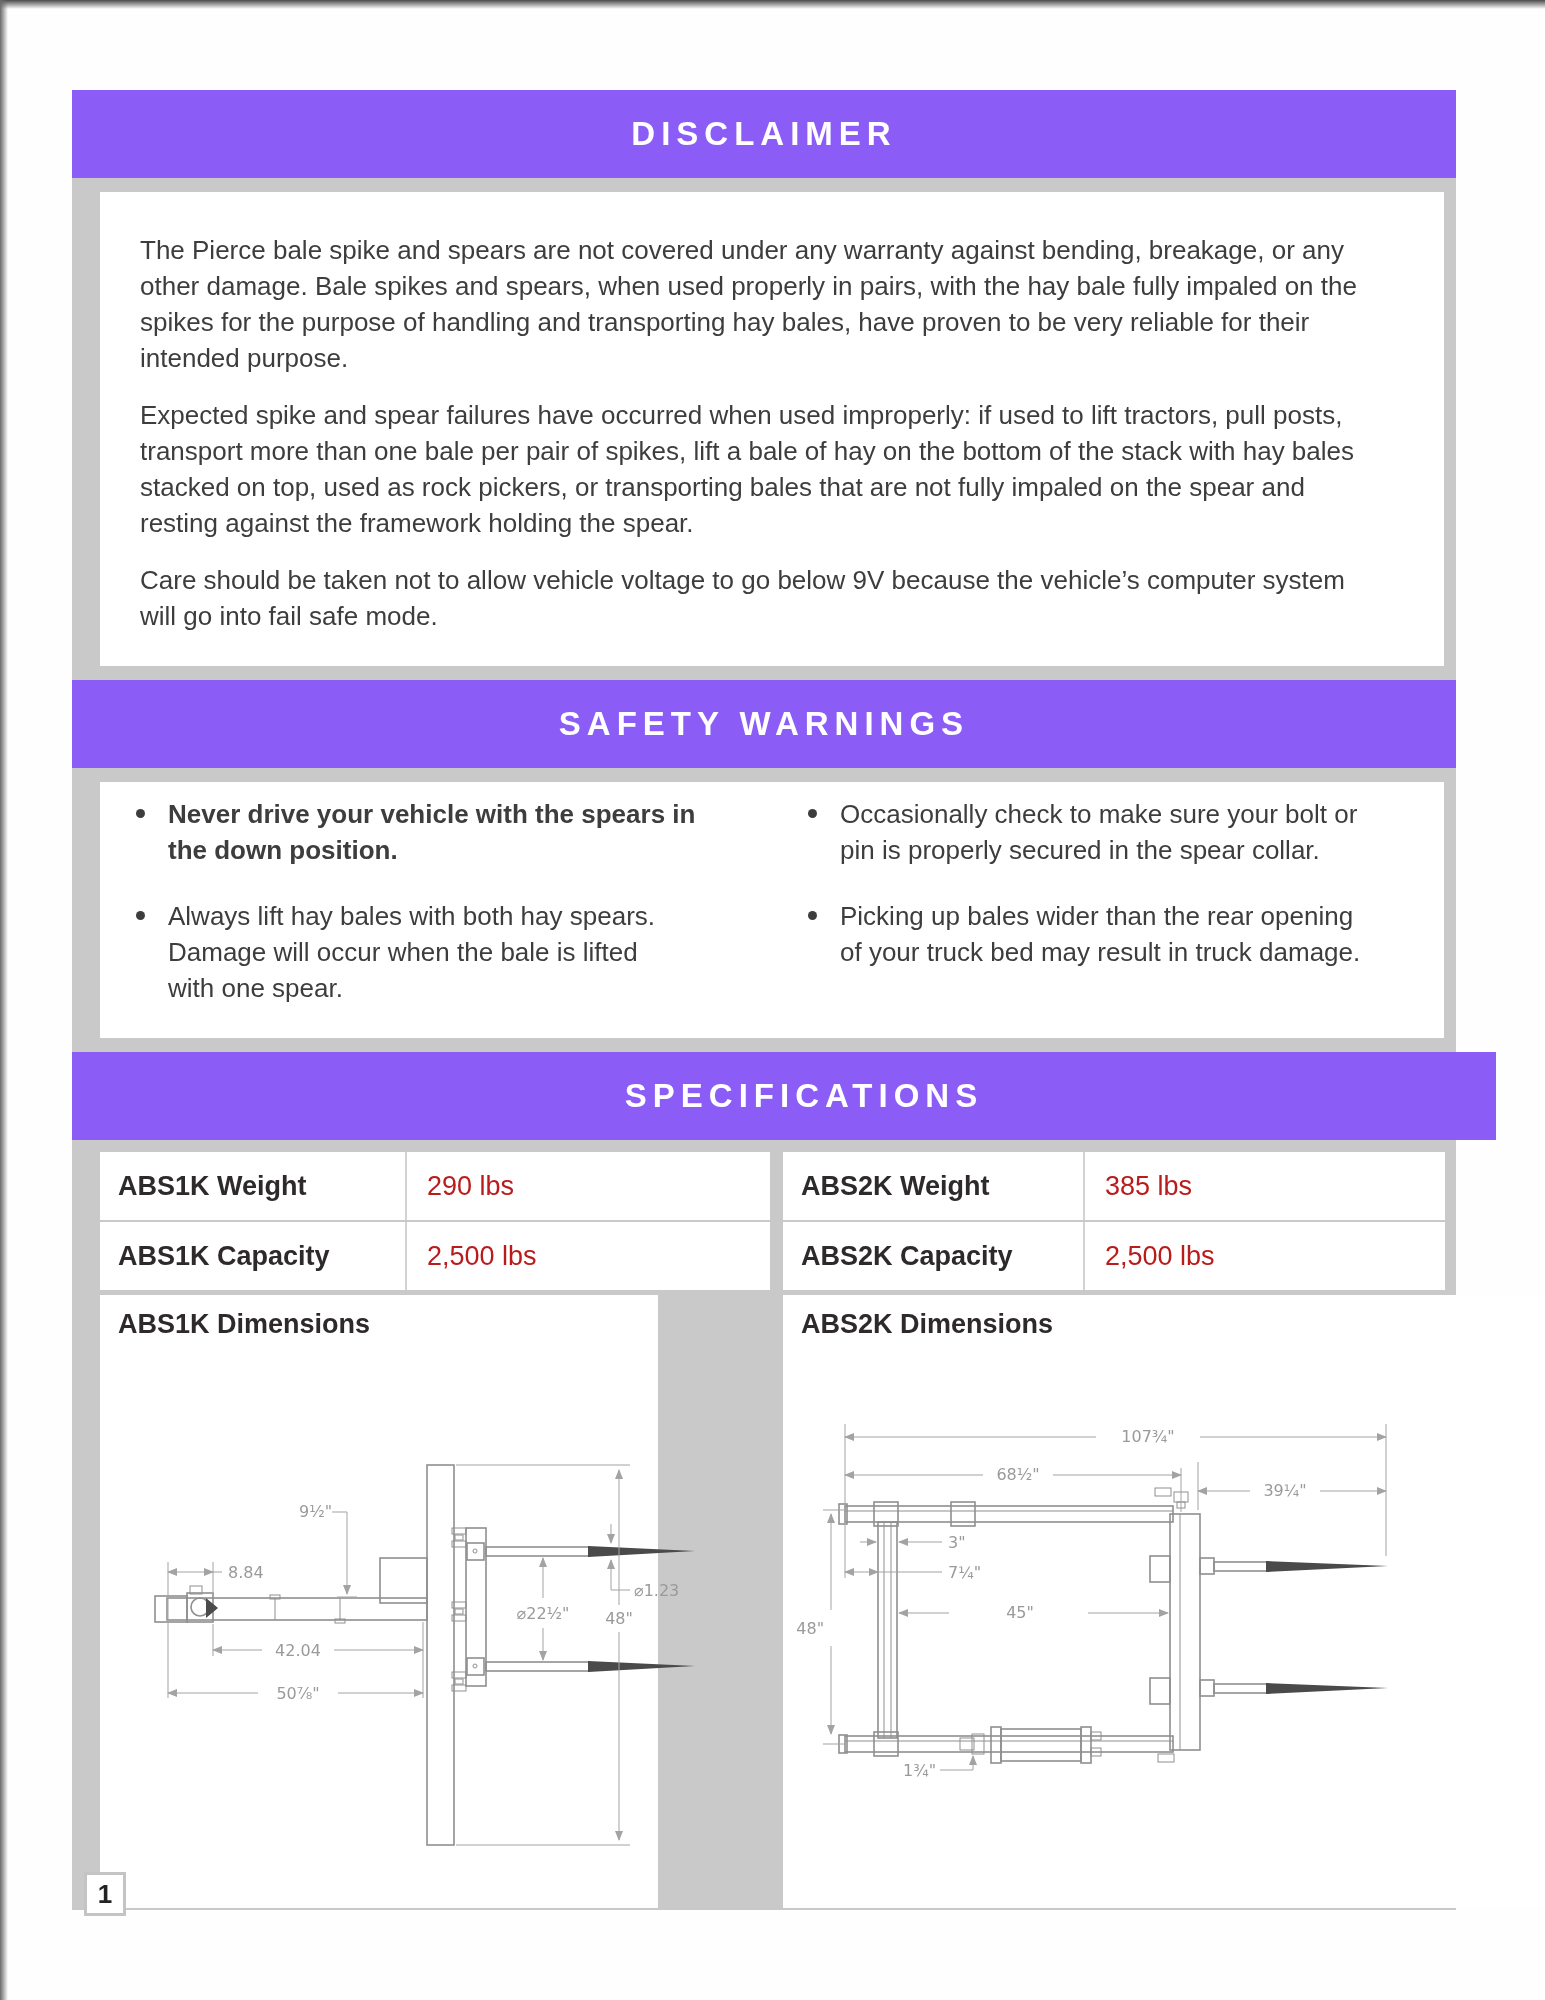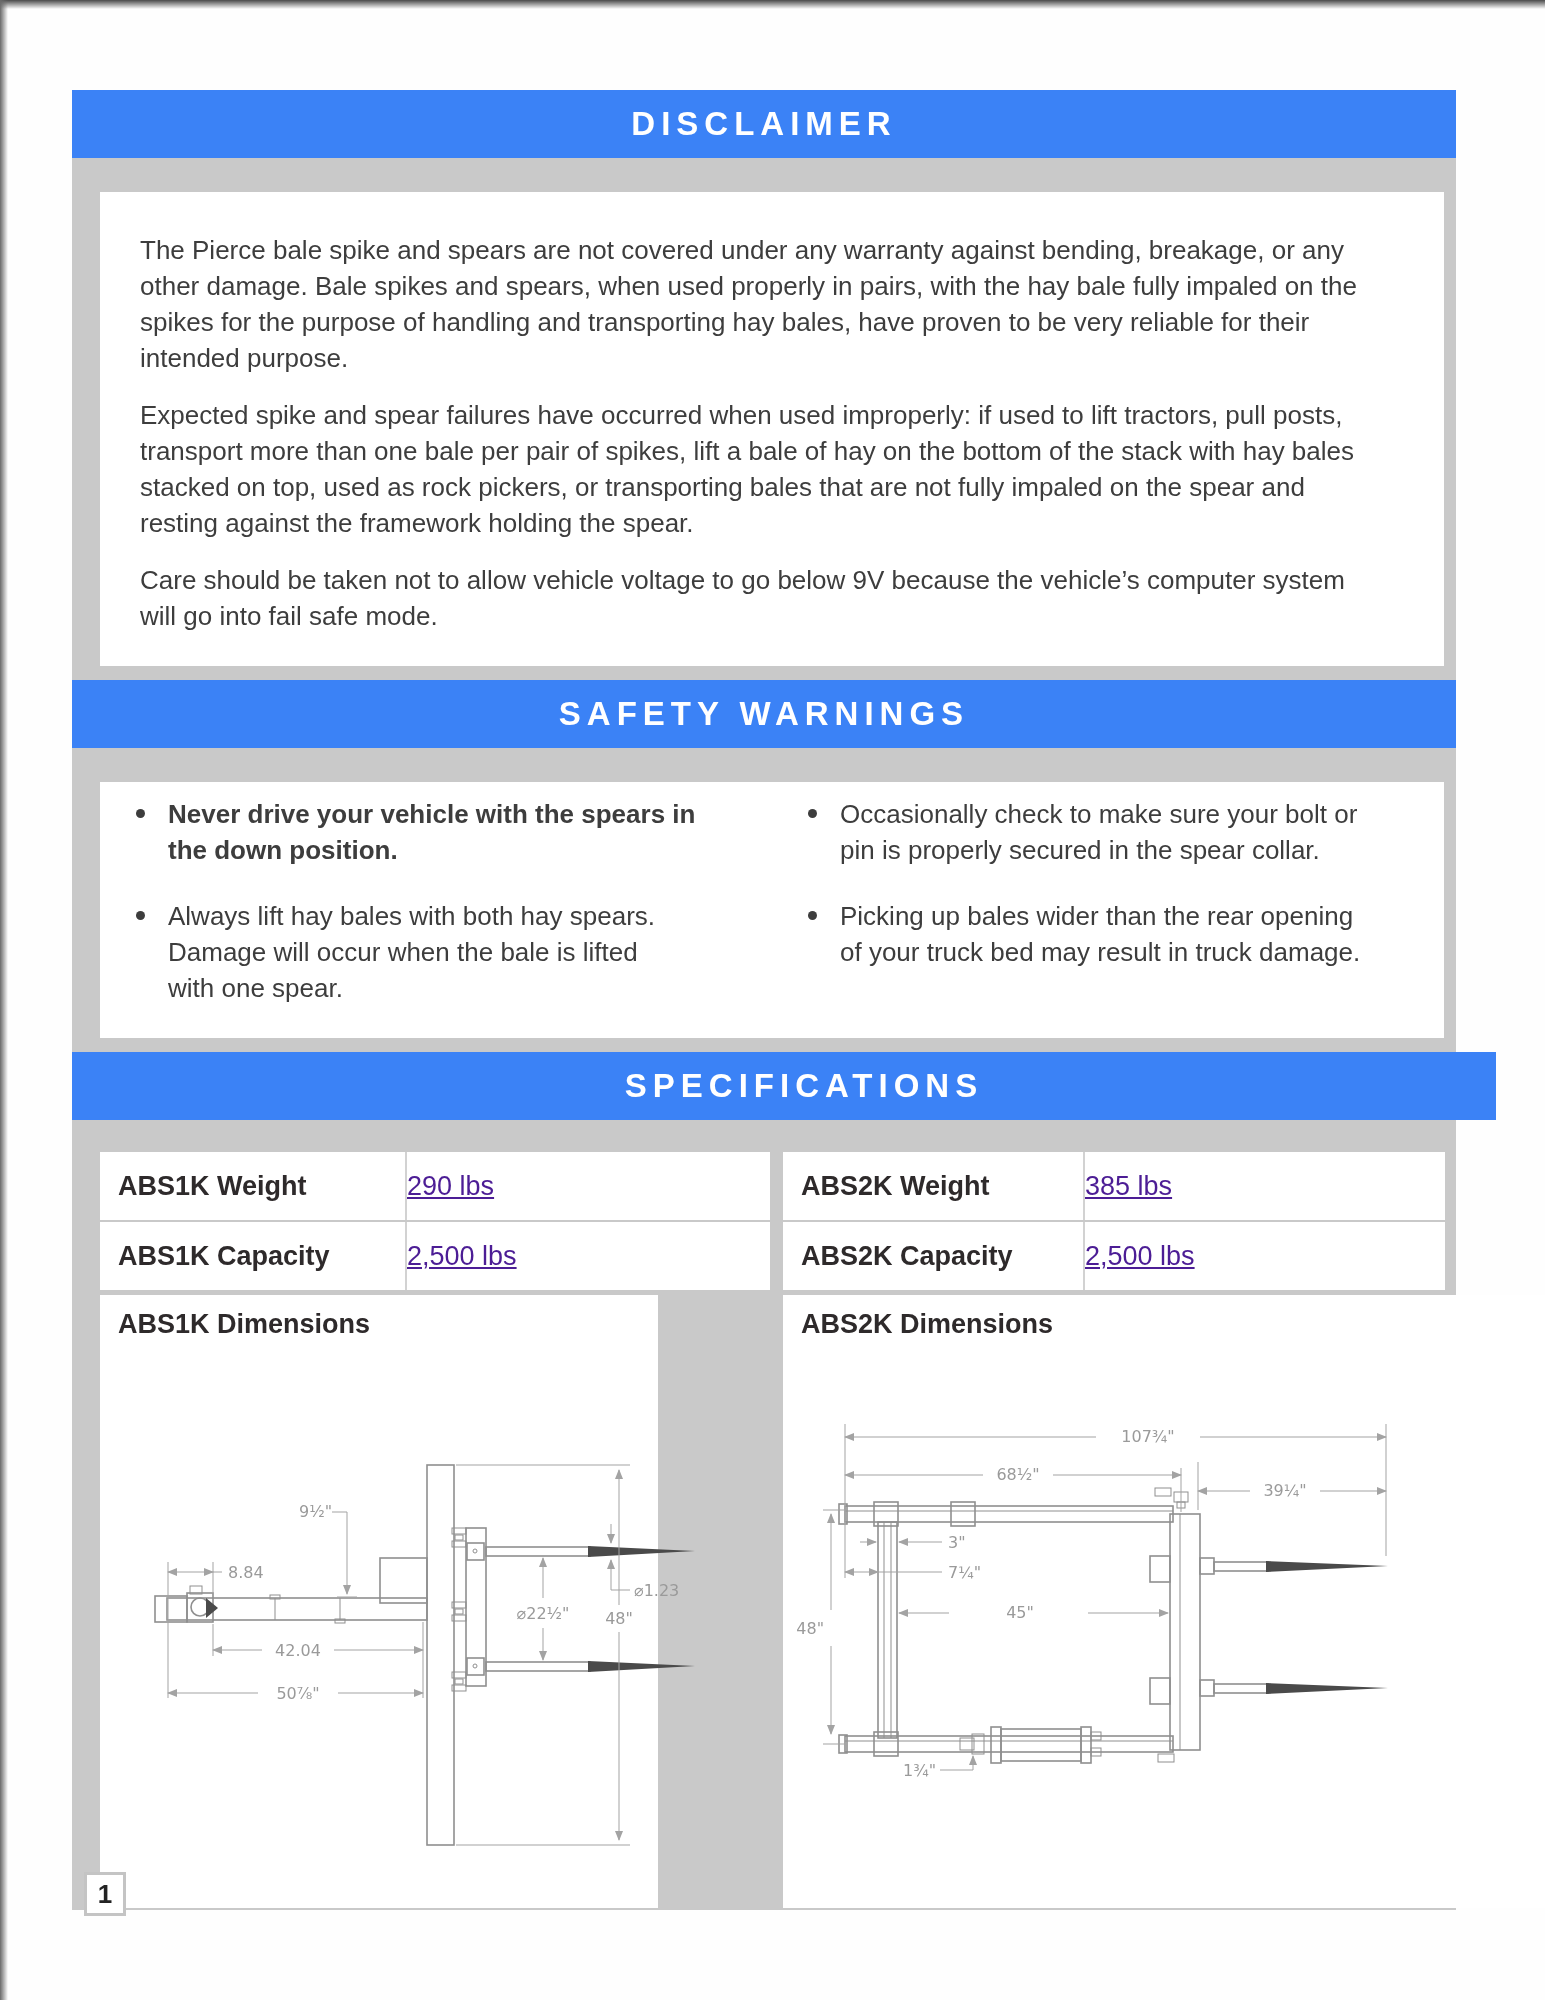--- a/index.html
+++ b/index.html
@@ -4,39 +4,39 @@
 <style>
   html,body{margin:0;padding:0;background:#ffffff;}
   .canvas{position:relative;width:1545px;height:2000px;background:#fefefe;overflow:hidden;
           font-family:"Liberation Sans", sans-serif;}
   
   .edge-top{position:absolute;left:0;top:0;width:1545px;height:9px;
             background:linear-gradient(to bottom,#4a4a4a,rgba(255,255,255,0));}
   .edge-left{position:absolute;left:0;top:0;width:8px;height:2000px;
              background:linear-gradient(to right,#6a6a6a,rgba(255,255,255,0));}
   .content-bg{position:absolute;left:72px;top:90px;width:1384px;height:1820px;background:#c9c9c9;}
-  .bar{position:absolute;left:72px;width:1384px;height:68px;background:#3b82f6;
+  .bar{position:absolute;left:72px;width:1384px;height:88px;background:#8b5cf6;
        color:#ffffff;display:flex;align-items:center;justify-content:center;}
   .bar-title{font-weight:bold;font-size:33px;letter-spacing:6px;}
   .para{margin:4px 0 21px 0;}
   .line{white-space:nowrap;font-size:26px;line-height:36px;color:#3d3d3d;}
   .disclaimer-body{position:absolute;left:100px;top:192px;width:1344px;height:474px;
                    background:#ffffff;box-sizing:border-box;padding:36px 20px 0 40px;}
   .safety-body{position:absolute;left:100px;top:782px;width:1344px;height:256px;background:#ffffff;}
   .bullet{position:absolute;}
   .bullet .dot{position:absolute;left:0;top:13px;width:9px;height:9px;border-radius:50%;background:#3d3d3d;}
   .bullet .bl{margin-left:32px;}
   
   .spec-table{position:absolute;top:1152px;}
   .spec-row{display:flex;height:68px;background:#ffffff;border-bottom:2px solid #c9c9c9;}
   .spec-row:last-child{border-bottom:none;}
   .spec-label{display:flex;align-items:center;box-sizing:border-box;padding-left:18px;
               font-weight:bold;font-size:27px;color:#2e2a2b;border-right:2px solid #d2d2d2;}
-  .spec-value{display:flex;align-items:center;box-sizing:border-box;
-              font-size:27px;color:#4c1d95;text-decoration:underline;}
+  .spec-value{display:flex;align-items:center;box-sizing:border-box;padding-left:20px;
+              font-size:27px;color:#b91c1c;}
   .left-table{left:100px;width:670px;}
   .left-table .spec-label{width:307px;}
   .left-table .spec-value{width:363px;}
   .right-table{left:783px;width:662px;}
   .right-table .spec-label{width:302px;}
   .right-table .spec-value{width:360px;}
   .dims-cell{position:absolute;top:1295px;height:613px;background:#ffffff;}
   .dims-left{left:100px;width:532px;padding-left:26px;}
   .dims-right{left:783px;width:800px;}
   .dims-heading{position:absolute;left:18px;top:14px;font-weight:bold;font-size:27px;color:#2e2a2b;}

